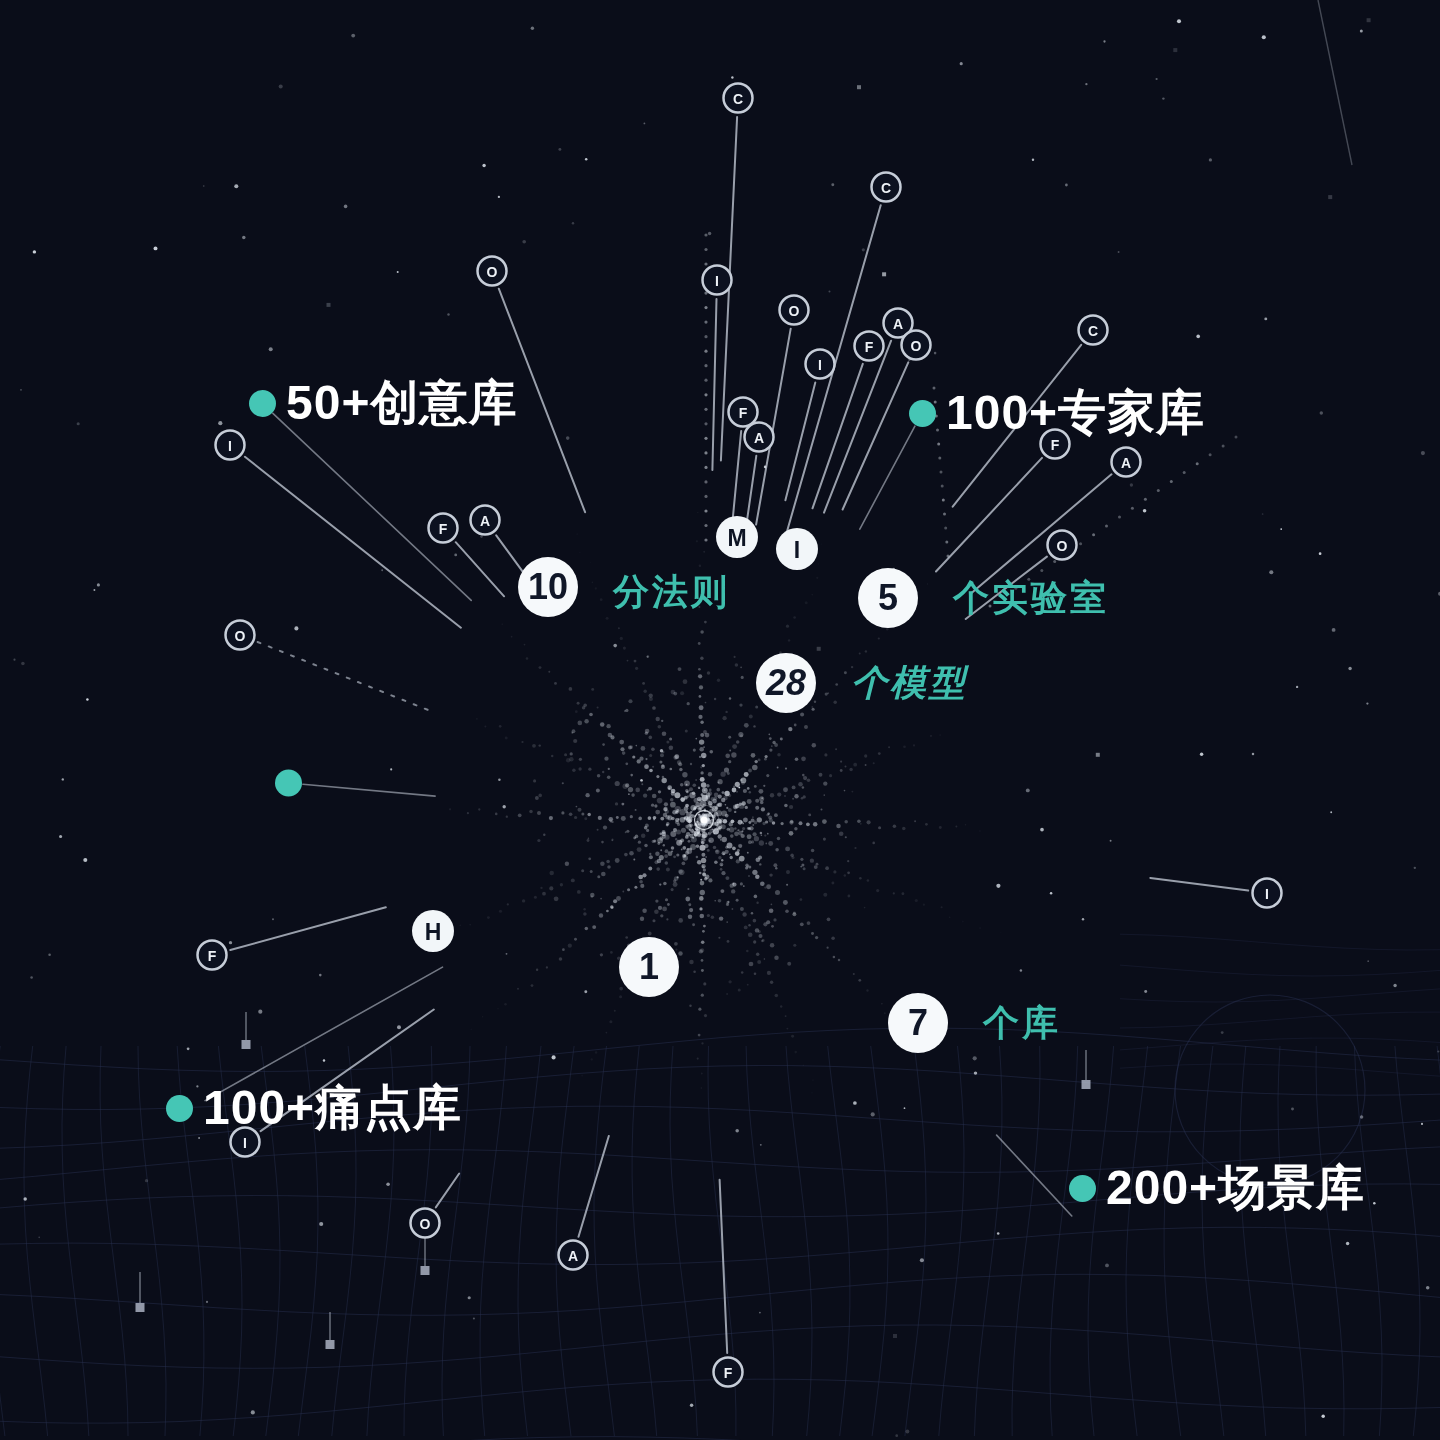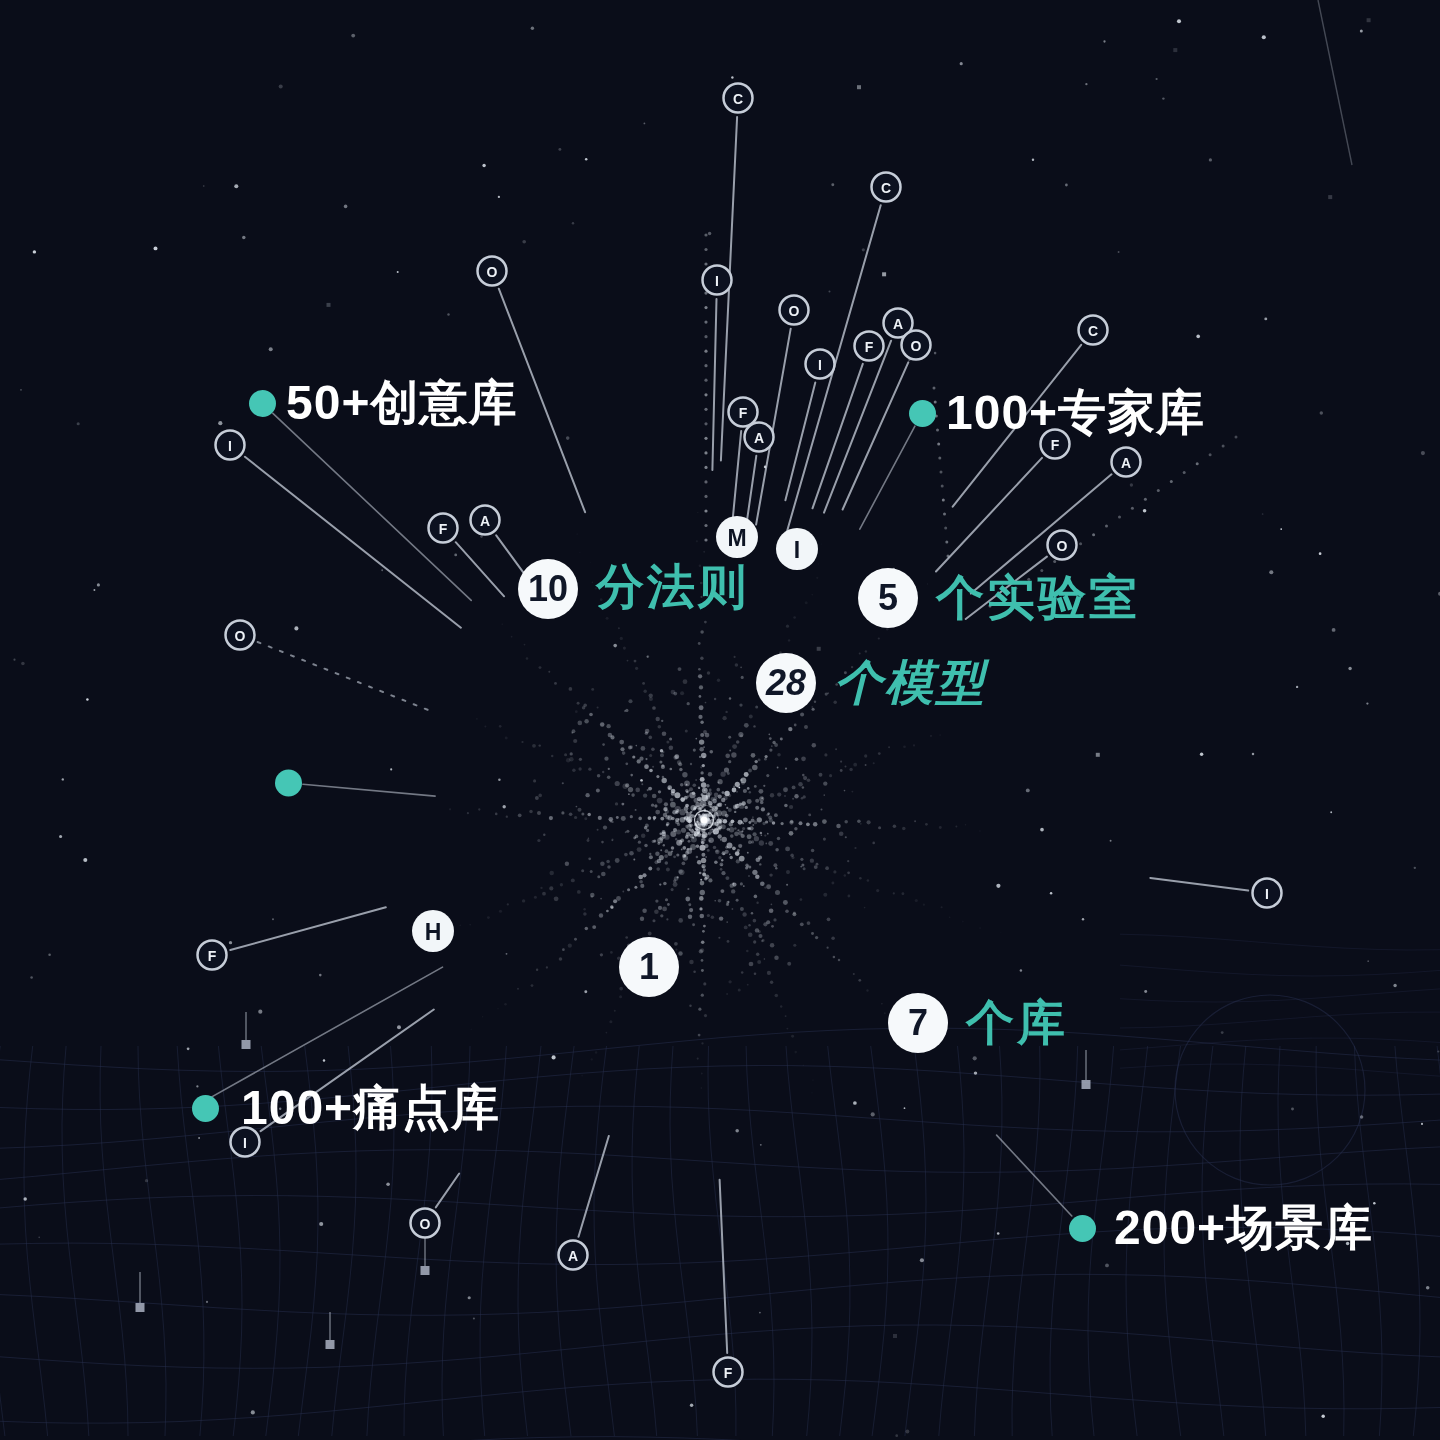--- a/index.html
+++ b/index.html
@@ -6,21 +6,21 @@
   html,body{background:#05070d}
   #stage{position:relative;width:1440px;height:1440px;overflow:hidden;
          font-family:"Liberation Sans","DejaVu Sans",sans-serif}
   #scene-svg{position:absolute;left:0;top:0}
   .stat{position:absolute;display:flex;align-items:center;transform:translateY(-50%);white-space:nowrap}
   .stat .dot{width:27px;height:27px;border-radius:50%;background:var(--teal);margin-right:10px;flex:0 0 auto}
   .stat .stat-text{color:var(--label);font-size:48px;font-weight:700;letter-spacing:1px}
   .badge{position:absolute;display:flex;align-items:center;transform:translateY(-50%);white-space:nowrap}
   .badge .num{width:60px;height:60px;border-radius:50%;background:var(--badgeBg);color:var(--badgeNum);
               font-size:36px;font-weight:700;display:flex;align-items:center;justify-content:center;flex:0 0 auto}
-  .badge .bt{color:var(--tealText);font-size:48px;font-weight:600;margin-left:18px;letter-spacing:3px}
+  .badge .bt{color:var(--tealText);font-size:36px;font-weight:600;margin-left:35px;letter-spacing:3px}
 </style>
 </head>
 <body>
 
 <div id="stage" style="background: rgb(10, 13, 25); --teal: #45c6b5; --tealText: #3fbfae; --label: #ffffff; --badgeBg: #f6f9fb; --badgeNum: #101728;">
   <svg id="scene-svg" width="1440" height="1440">
       <g>
         <path d="M0 1059.8 L36 1062.3 L72 1064.8 L108 1066.9 L144 1068.8 L180 1070.2 L216 1071.1 L252 1071.5 L288 1071.3 L324 1070.5 L360 1069.2 L396 1067.3 L432 1064.9 L468 1062.1 L504 1058.9 L540 1055.4 L576 1051.8 L612 1048.1 L648 1044.5 L684 1041.0 L720 1037.7 L756 1034.9 L792 1032.4 L828 1030.5 L864 1029.1 L900 1028.3 L936 1028.1 L972 1028.6 L1008 1029.6 L1044 1031.1 L1080 1033.2 L1116 1035.6 L1152 1038.4 L1188 1041.4 L1224 1044.5 L1260 1047.6 L1296 1050.6 L1332 1053.5 L1368 1056.1 L1404 1058.3 L1440 1060.1 " fill="none" stroke="#27304f" stroke-width="1" opacity="0.5"></path>
         <path d="M0 1107.5 L36 1108.7 L72 1109.4 L108 1109.5 L144 1109.0 L180 1107.9 L216 1106.3 L252 1104.0 L288 1101.4 L324 1098.3 L360 1094.9 L396 1091.3 L432 1087.6 L468 1083.8 L504 1080.2 L540 1076.8 L576 1073.7 L612 1071.1 L648 1068.8 L684 1067.2 L720 1066.0 L756 1065.5 L792 1065.6 L828 1066.3 L864 1067.5 L900 1069.1 L936 1071.2 L972 1073.7 L1008 1076.3 L1044 1079.1 L1080 1082.0 L1116 1084.7 L1152 1087.3 L1188 1089.7 L1224 1091.7 L1260 1093.3 L1296 1094.4 L1332 1095.1 L1368 1095.2 L1404 1094.9 L1440 1094.1 " fill="none" stroke="#27304f" stroke-width="1" opacity="0.5"></path>
         <path d="M0 1148.2 L36 1146.8 L72 1144.9 L108 1142.5 L144 1139.6 L180 1136.4 L216 1132.9 L252 1129.3 L288 1125.6 L324 1122.0 L360 1118.6 L396 1115.5 L432 1112.7 L468 1110.3 L504 1108.4 L540 1107.1 L576 1106.3 L612 1106.2 L648 1106.5 L684 1107.4 L720 1108.8 L756 1110.6 L792 1112.8 L828 1115.1 L864 1117.7 L900 1120.2 L936 1122.7 L972 1125.1 L1008 1127.2 L1044 1129.0 L1080 1130.4 L1116 1131.3 L1152 1131.8 L1188 1131.7 L1224 1131.2 L1260 1130.2 L1296 1128.8 L1332 1127.0 L1368 1124.9 L1404 1122.6 L1440 1120.1 " fill="none" stroke="#27304f" stroke-width="1" opacity="0.5"></path>
@@ -1571,25 +1571,25 @@
     <span class="dot"></span>
     <span class="stat-text">50+创意库</span>
   </div>
   <div class="stat" style="left: 909px; top: 413px;">
     <span class="dot"></span>
     <span class="stat-text">100+专家库</span>
   </div>
   <div class="stat" style="left: 275px; top: 783px;">
     <span class="dot"></span>
   </div>
-  <div class="stat" style="left: 192px; top: 1108px; gap: 12px;">
+  <div class="stat" style="left: 166px; top: 1108px;">
     <span class="dot"></span>
     <span class="stat-text">100+痛点库</span>
   </div>
-  <div class="stat" style="left: 1069px; top: 1228px; gap: 8px;">
+  <div class="stat" style="left: 1069px; top: 1188px;">
     <span class="dot"></span>
     <span class="stat-text">200+场景库</span>
   </div>
 
   <div class="badge" style="left: 518px; top: 587px; align-items: flex-end;">
     <span class="num">10</span>
     <span class="bt">分法则</span>
   </div>
   <div class="badge" style="left: 858px; top: 598px;">
     <span class="num">5</span>

